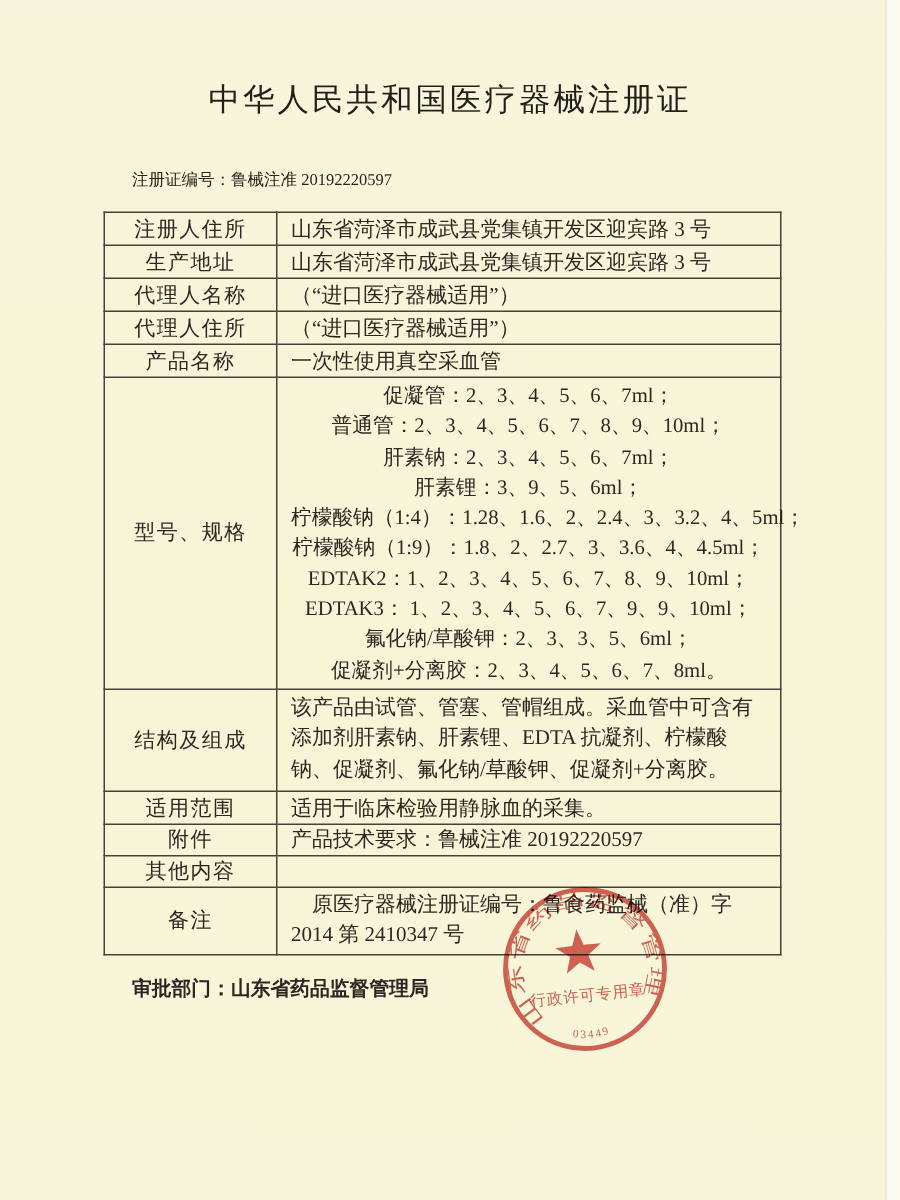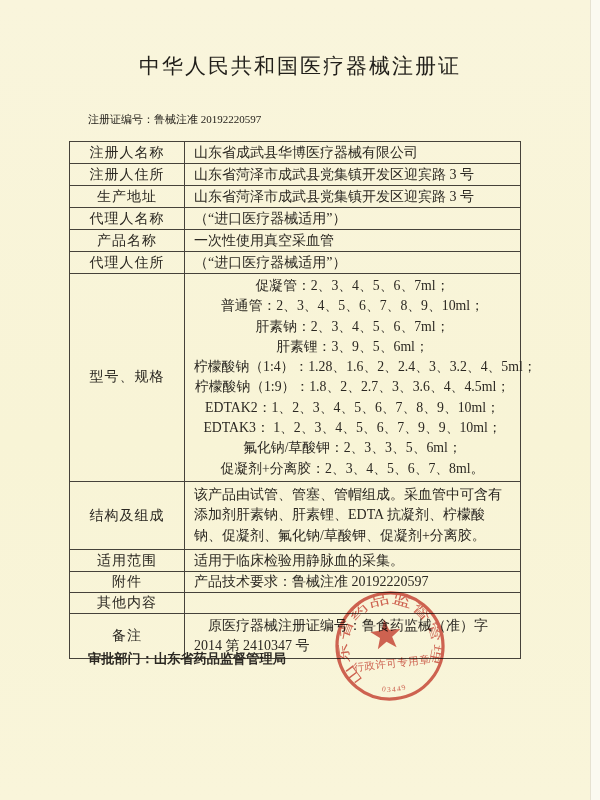--- a/index.html
+++ b/index.html
@@ -48,43 +48,39 @@
   <h1 class="title">中华人民共和国医疗器械注册证</h1>
 
   <div class="certno"><span>注册证编号：</span><span>鲁械注准 20192220597</span></div>
 
   <table class="grid">
     <colgroup>
         <col class="c1">
         <col class="c2">
       </colgroup>
     <tbody>
-        <tr style="height:22px">
-      <td class="lbl">注册人名称</td>
-      <td class="val">山东省成武县华博医疗器械有限公司</td>
-    </tr>
     <tr style="height:22px">
       <td class="lbl">注册人住所</td>
       <td class="val">山东省菏泽市成武县党集镇开发区迎宾路 3 号</td>
     </tr>
     <tr style="height:22px">
       <td class="lbl">生产地址</td>
       <td class="val">山东省菏泽市成武县党集镇开发区迎宾路 3 号</td>
     </tr>
     <tr style="height:22px">
       <td class="lbl">代理人名称</td>
       <td class="val">（“进口医疗器械适用”）</td>
     </tr>
     <tr style="height:22px">
+      <td class="lbl">代理人住所</td>
+      <td class="val">（“进口医疗器械适用”）</td>
+    </tr>
+    <tr style="height:22px">
       <td class="lbl">产品名称</td>
       <td class="val">一次性使用真空采血管</td>
-    </tr>
-    <tr style="height:22px">
-      <td class="lbl">代理人住所</td>
-      <td class="val">（“进口医疗器械适用”）</td>
     </tr>
     <tr style="height:204px">
       <td class="lbl">型号、规格</td>
       <td class="val specs">
         <div class="spec-line">促凝管：2、3、4、5、6、7ml；</div>
         <div class="spec-line">普通管：2、3、4、5、6、7、8、9、10ml；</div>
         <div class="spec-line">肝素钠：2、3、4、5、6、7ml；</div>
         <div class="spec-line">肝素锂：3、9、5、6ml；</div>
         <div class="spec-line">柠檬酸钠（1:4）：1.28、1.6、2、2.4、3、3.2、4、5ml；</div>
         <div class="spec-line">柠檬酸钠（1:9）：1.8、2、2.7、3、3.6、4、4.5ml；</div>

